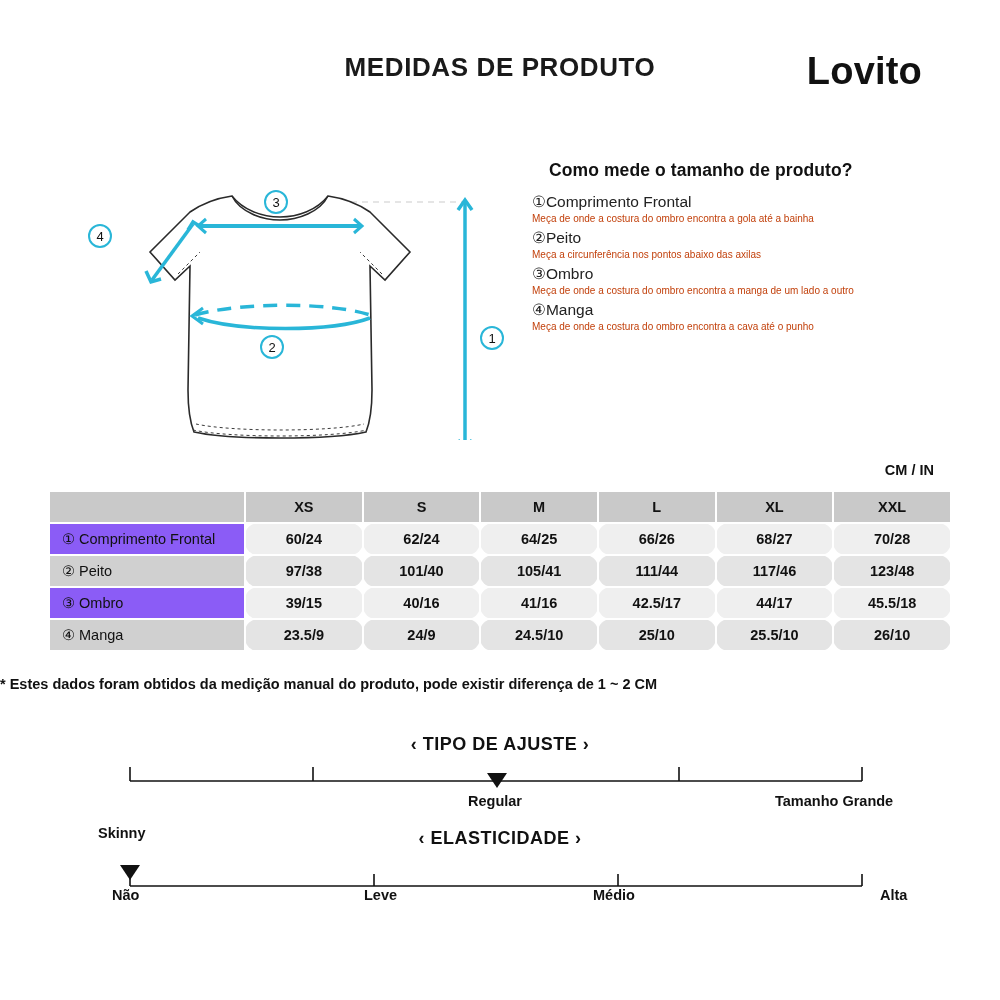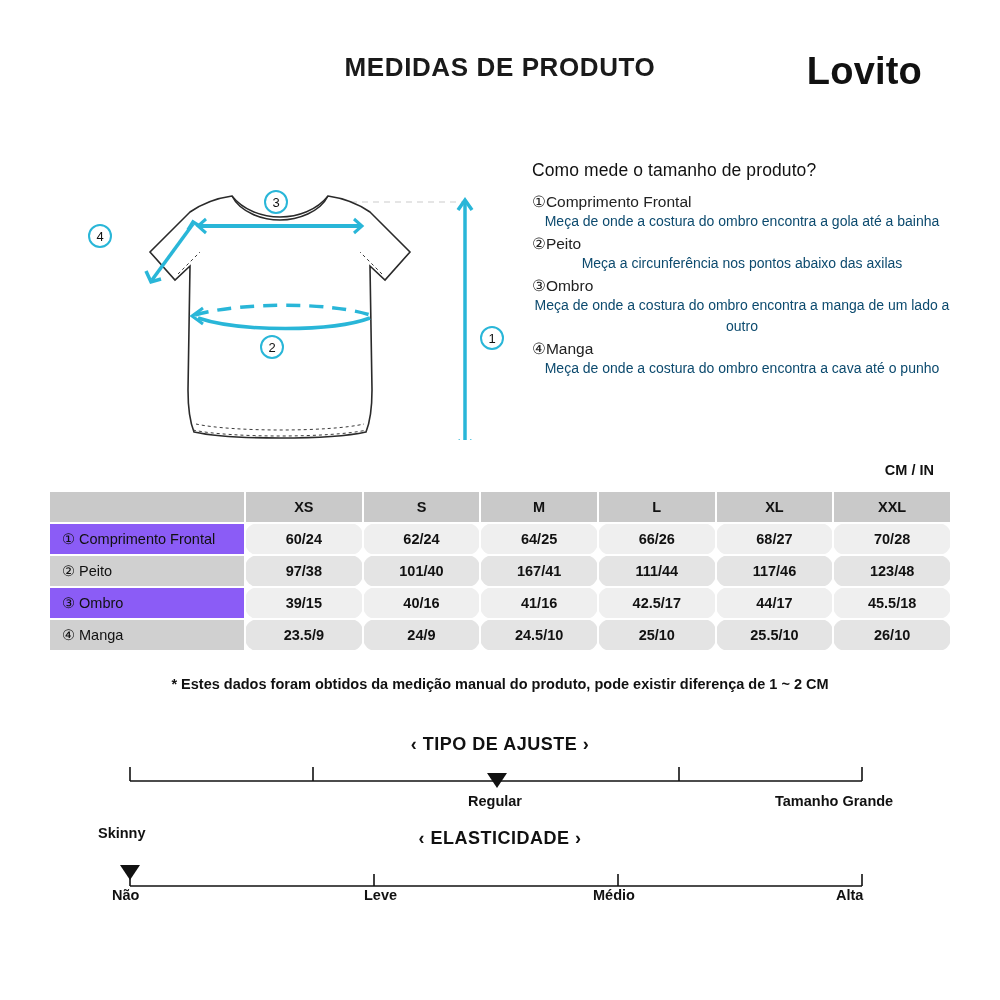--- a/index.html
+++ b/index.html
@@ -57,37 +57,36 @@
   }
   .diagram svg { display: block; }
 
   .howto {
     position: absolute;
     left: 532px;
     top: 40px;
     width: 420px;
   }
   .howto h2 {
-    margin: 0 0 12px 0;
+    margin: 0 0 12px 17px;
     font-size: 17.5px;
-    font-weight: normal;
+    font-weight: bold;
     color: #111;
     letter-spacing: 0.1px;
   }
   .howto .item-title {
     font-size: 15.5px;
     color: #222;
     margin-top: 2px;
   }
   .howto .item-desc {
-    font-size: 14px;
-    color: #0c4a6e;
+    font-size: 10px;
+    color: #c2410c;
     line-height: 1.5;
     margin-bottom: 3px;
-    text-align: center;
   }
 
   
   .units {
     position: absolute;
     top: 462px;
     right: 66px;
     font-size: 14.5px;
     font-weight: bold;
     color: #111;
@@ -121,21 +120,21 @@
   }
   table.sizes td.val { background: #efefef; border-radius: 13px; }
   table.sizes tr.alt td.val { background: #e4e4e4; }
   table.sizes tr.alt td.rowlabel { background: #d0d0d0; }
 
   
   .note {
     position: absolute;
     top: 676px;
     left: 0; right: 0;
-    text-align: center;
+    text-align: left;
     font-size: 14.5px;
     font-weight: bold;
     color: #111;
   }
 
   
   .scale-block { position: absolute; left: 0; width: 1000px; }
   .scale-title {
     text-align: center;
     font-size: 18px;
@@ -277,21 +276,21 @@
       <td class="val">62/24</td>
       <td class="val">64/25</td>
       <td class="val">66/26</td>
       <td class="val">68/27</td>
       <td class="val">70/28</td>
     </tr>
     <tr class="alt">
       <td class="rowlabel">② Peito</td>
       <td class="val">97/38</td>
       <td class="val">101/40</td>
-      <td class="val">167/41</td>
+      <td class="val">105/41</td>
       <td class="val">111/44</td>
       <td class="val">117/46</td>
       <td class="val">123/48</td>
     </tr>
     <tr>
       <td class="rowlabel">③ Ombro</td>
       <td class="val">39/15</td>
       <td class="val">40/16</td>
       <td class="val">41/16</td>
       <td class="val">42.5/17</td>
@@ -336,15 +335,15 @@
     <line x1="130" y1="25" x2="130" y2="37" stroke="#111" stroke-width="1.6"></line>
     <line x1="374" y1="25" x2="374" y2="37" stroke="#111" stroke-width="1.6"></line>
     <line x1="618" y1="25" x2="618" y2="37" stroke="#111" stroke-width="1.6"></line>
     <line x1="862" y1="25" x2="862" y2="37" stroke="#111" stroke-width="1.6"></line>
     <polygon points="120,16 140,16 130,31" fill="#111"></polygon>
   </svg>
   <div class="scale-labels">
     <span style="left:112px;">Não</span>
     <span style="left:364px;">Leve</span>
     <span style="left:593px;">Médio</span>
-    <span style="left:836px;">Alta</span>
+    <span style="left:880px;">Alta</span>
   </div>
 </div>
 
 </body></html>

